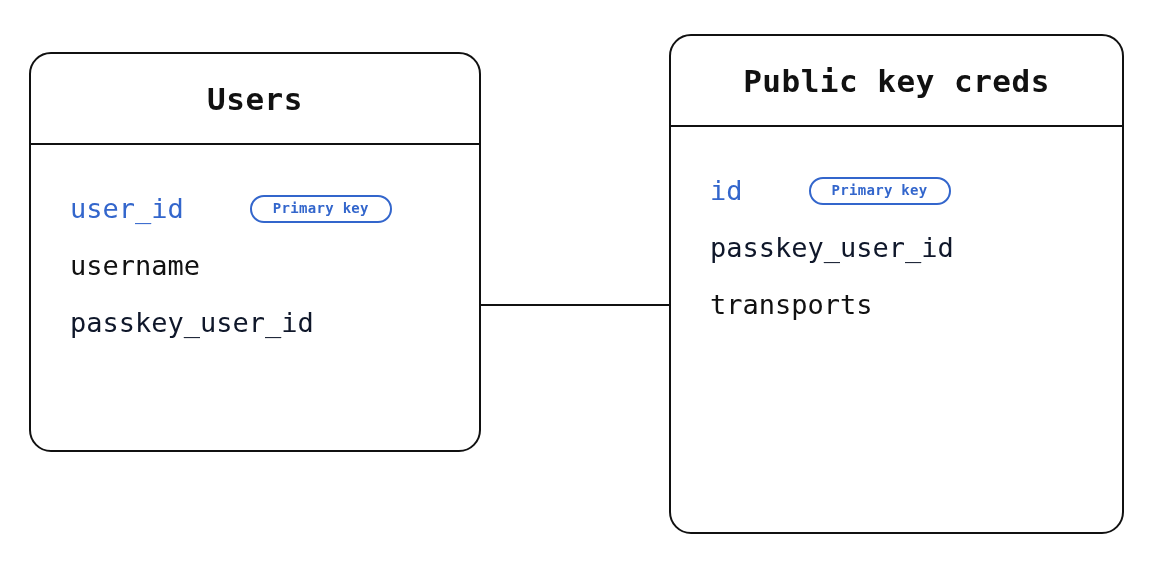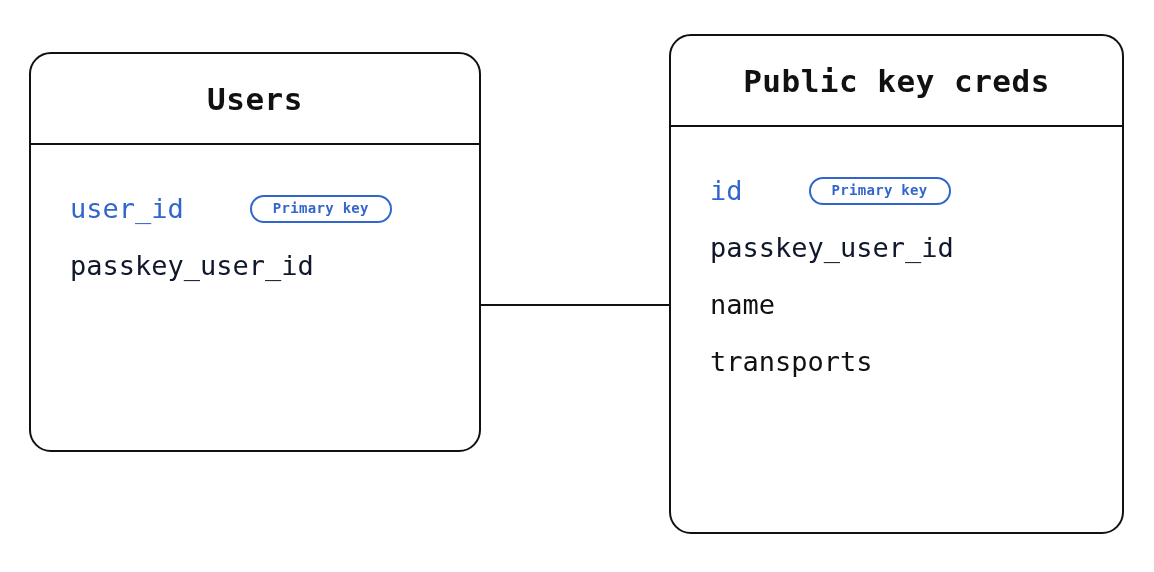--- a/index.html
+++ b/index.html
@@ -99,20 +99,23 @@
     <div class="entity-header">
       <div class="entity-title">Users</div>
     </div>
     <div class="entity-body">
 
       <div class="field-row">
         <span class="field-name pk">user_id</span>
         <span class="pk-badge">Primary key</span>
       </div>
 
+      <div class="field-row">
+        <span class="field-name">username</span>
+      </div>
 
       <div class="field-row">
         <span class="field-name fk">passkey_user_id</span>
       </div>
 
     </div>
   </div>
 
   <div class="connector" id="connector-users-creds" style="left: 481px; top: 304px; width: 188px; background: rgb(17, 17, 17);"></div>
 
@@ -126,23 +129,20 @@
         <span class="field-name pk">id</span>
         <span class="pk-badge">Primary key</span>
       </div>
 
 
       <div class="field-row">
         <span class="field-name fk">passkey_user_id</span>
       </div>
 
 
-      <div class="field-row">
-        <span class="field-name">name</span>
-      </div>
 
       <div class="field-row">
         <span class="field-name">transports</span>
       </div>
 
     </div>
   </div>
 
 </div>
 

